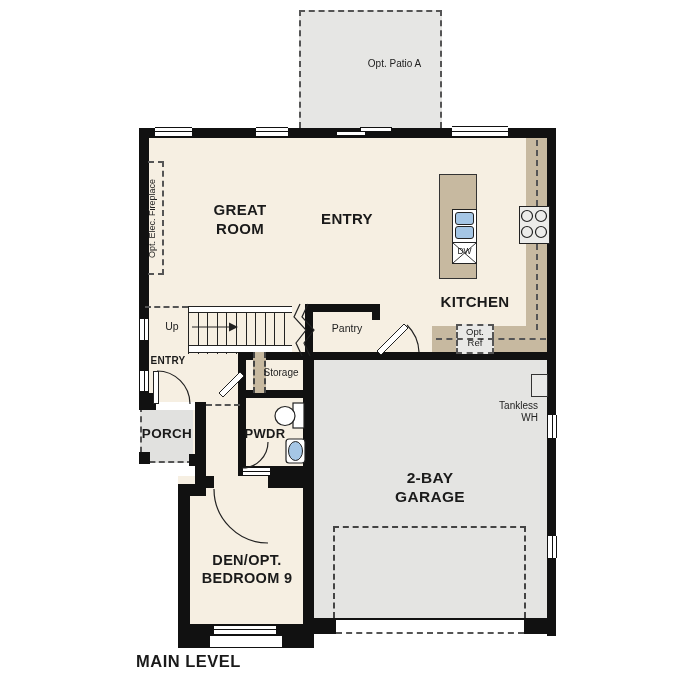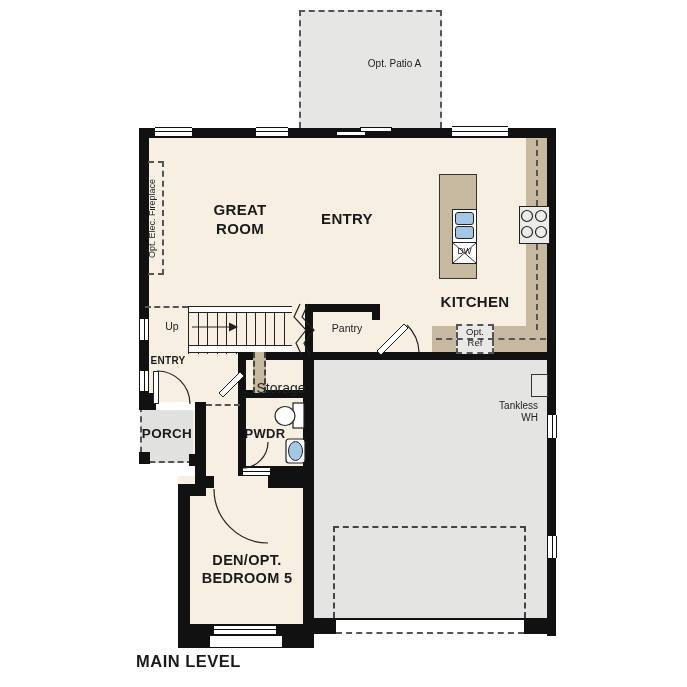--- a/index.html
+++ b/index.html
@@ -135,26 +135,28 @@
 
     <rect x="286" y="439" width="19" height="24" rx="3" fill="#fff" stroke="#222" stroke-width="1.2"></rect>
     <ellipse cx="295.5" cy="451" rx="7" ry="9.5" fill="#a5c6e5" stroke="#222" stroke-width="1"></ellipse>
   </svg>
 
   <div class="lbl" style="left:190px;top:201px;width:100px;font-size:15px;">GREAT
 ROOM</div>
   <div class="lbl" style="left:307px;top:210px;width:80px;font-size:15px;">ENTRY</div>
   <div class="lbl" style="left:425px;top:293px;width:100px;font-size:15px;">KITCHEN</div>
   <div class="sm" style="left:316px;top:322px;width:62px;font-size:10.5px;">Pantry</div>
-  <div class="sm" style="left:250px;top:380px;width:62px;font-size:14px;">Storage</div>
+  <div class="sm" style="left:250px;top:367px;width:62px;font-size:10px;">Storage</div>
   <div class="lbl" style="left:142px;top:355px;width:52px;font-size:10px;">ENTRY</div>
   <div class="lbl" style="left:141px;top:426px;width:52px;font-size:13.5px;">PORCH</div>
   <div class="lbl" style="left:239px;top:426px;width:52px;font-size:13px;">PWDR</div>
   <div class="lbl" style="left:183px;top:551px;width:128px;font-size:14.5px;">DEN/OPT.
-BEDROOM 5</div>
+BEDROOM 9</div>
+  <div class="lbl" style="left:378px;top:468px;width:104px;font-size:15.5px;">2-BAY
+GARAGE</div>
   <div class="sm" style="left:299px;top:58px;width:143px;font-size:10px;padding-left:48px;">Opt. Patio A</div>
   <div class="sm" style="left:147px;top:162px;width:17px;height:112px;font-size:9px;writing-mode:vertical-rl;transform:rotate(180deg);text-align:center;">Opt. Elec. Fireplace</div>
   <div class="sm" style="left:158px;top:320px;width:28px;font-size:10.5px;">Up</div>
   <div class="sm" style="left:478px;top:356px;width:60px;font-size:10px;text-align:right;margin-top:44px;">Tankless
 WH</div>
   <div class="sm" style="left:456px;top:327px;width:38px;font-size:9.5px;">Opt.
 Ref</div>
   <div class="sm" style="left:452px;top:247px;width:25px;font-size:8.5px;">DW</div>
   <div class="lbl" style="left:136px;top:651px;width:160px;font-size:16.5px;text-align:left;letter-spacing:.5px;">MAIN LEVEL</div>
 

